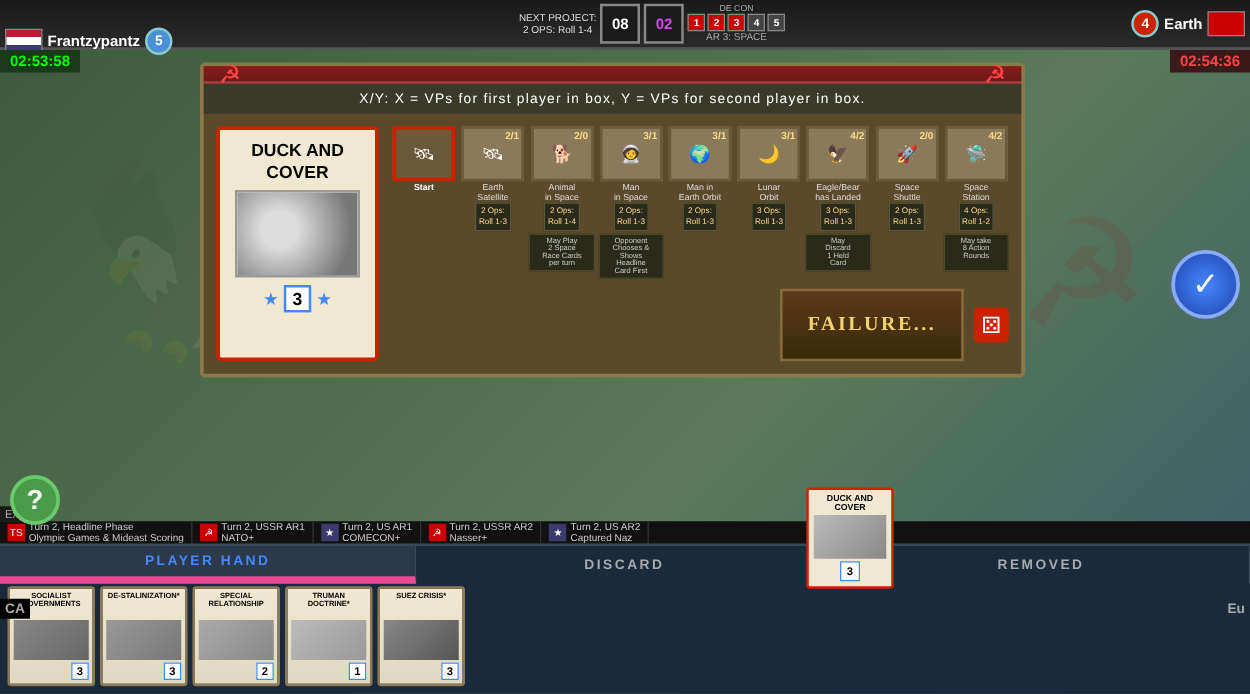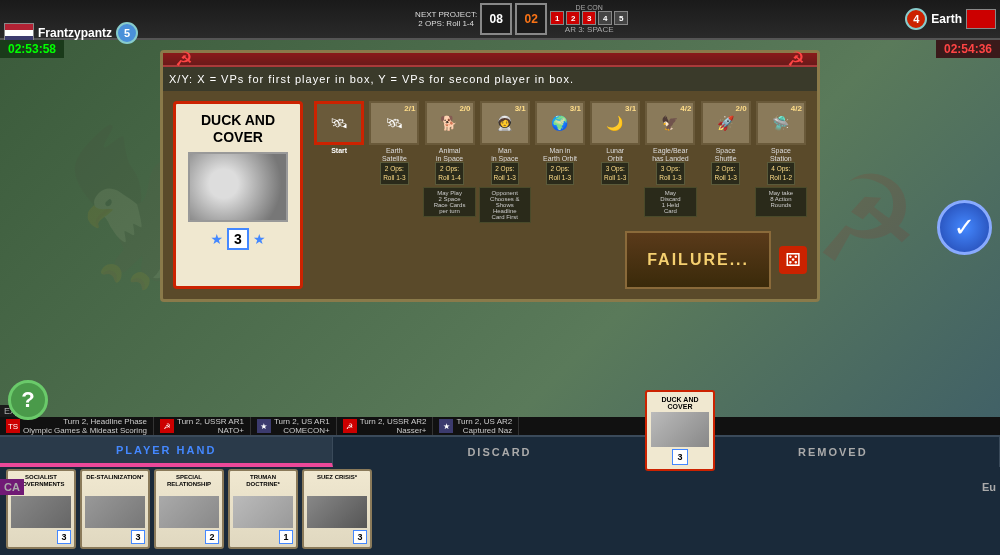--- a/index.html
+++ b/index.html
@@ -79,21 +79,21 @@
     .score-box {
       background: #1a1a1a;
       border: 2px solid #888;
       color: #fff;
       font-size: 12px;
       font-weight: bold;
       width: 32px; height: 32px;
       display: flex; align-items: center; justify-content: center;
     }
 
-    .score-box.red { color: #f97316; }
+    .score-box.red { color: #d946ef; }
 
     .decon-box {
       display: flex;
       flex-direction: column;
       align-items: center;
     }
 
     .decon-label {
       color: #aaa;
       font-size: 7px;
@@ -187,20 +187,21 @@
       position: absolute;
       color: #ff4444;
       font-size: 20px;
     }
     .hammer-sickle.left { left: 12px; }
     .hammer-sickle.right { right: 12px; }
 
     .modal-subtitle {
       color: #fff;
       font-size: 11px;
+      text-align: center;
       padding: 6px;
       background: #3a3a2a;
       letter-spacing: 1px;
     }
 
     .modal-body {
       display: flex;
       padding: 10px;
       gap: 10px;
     }
@@ -342,20 +343,21 @@
 
     .failure-btn {
       background: linear-gradient(to bottom, #5a3a1a, #3a2a0a);
       border: 2px solid #8a6a3a;
       color: #f5d070;
       font-size: 16px;
       font-weight: bold;
       letter-spacing: 2px;
       padding: 18px 20px;
       cursor: pointer;
+      font-family: Liberation Serif, serif;
     }
 
     .die-red {
       width: 28px; height: 28px;
       background: #cc2200;
       border-radius: 4px;
       display: flex; align-items: center; justify-content: center;
       color: #fff;
       font-size: 18px;
     }
@@ -420,21 +422,21 @@
       font-size: 11px;
       font-weight: bold;
       letter-spacing: 2px;
       cursor: pointer;
       border-right: 1px solid #3a4a5a;
     }
 
     .bottom-tab.active {
       background: #2a3a4a;
       color: #4488ff;
-      border-bottom: 4px solid #ec4899;
+      border-bottom: 6px solid #ec4899;
     }
 
     .bottom-tab.inactive {
       background: #1a2a3a;
       color: #aaa;
     }
 
     .bottom-tab.chat {
       color: #aaa;
     }
@@ -546,40 +548,39 @@
       width: 14px; height: 14px;
       background: #cc0000;
       display: flex; align-items: center; justify-content: center;
       color: #fff;
       font-size: 8px;
     }
 
     .log-text {
       color: #ccc;
       font-size: 8px;
-      text-align: right;
     }
 
     
     .expand-btn {
       position: absolute;
       bottom: 138px; left: 0;
       color: #aaa;
       font-size: 9px;
       padding: 1px 4px;
       background: #1a1a1a;
       cursor: pointer;
       z-index: 11;
     }
 
     
     .ca-label {
       position: absolute;
       left: 0; bottom: 60px;
-      background: #701a75;
+      background: #000000;
       color: #aaa;
       font-size: 11px;
       font-weight: bold;
       padding: 2px 4px;
       z-index: 12;
     }
 
     .eu-label {
       position: absolute;
       right: 0; bottom: 60px;

